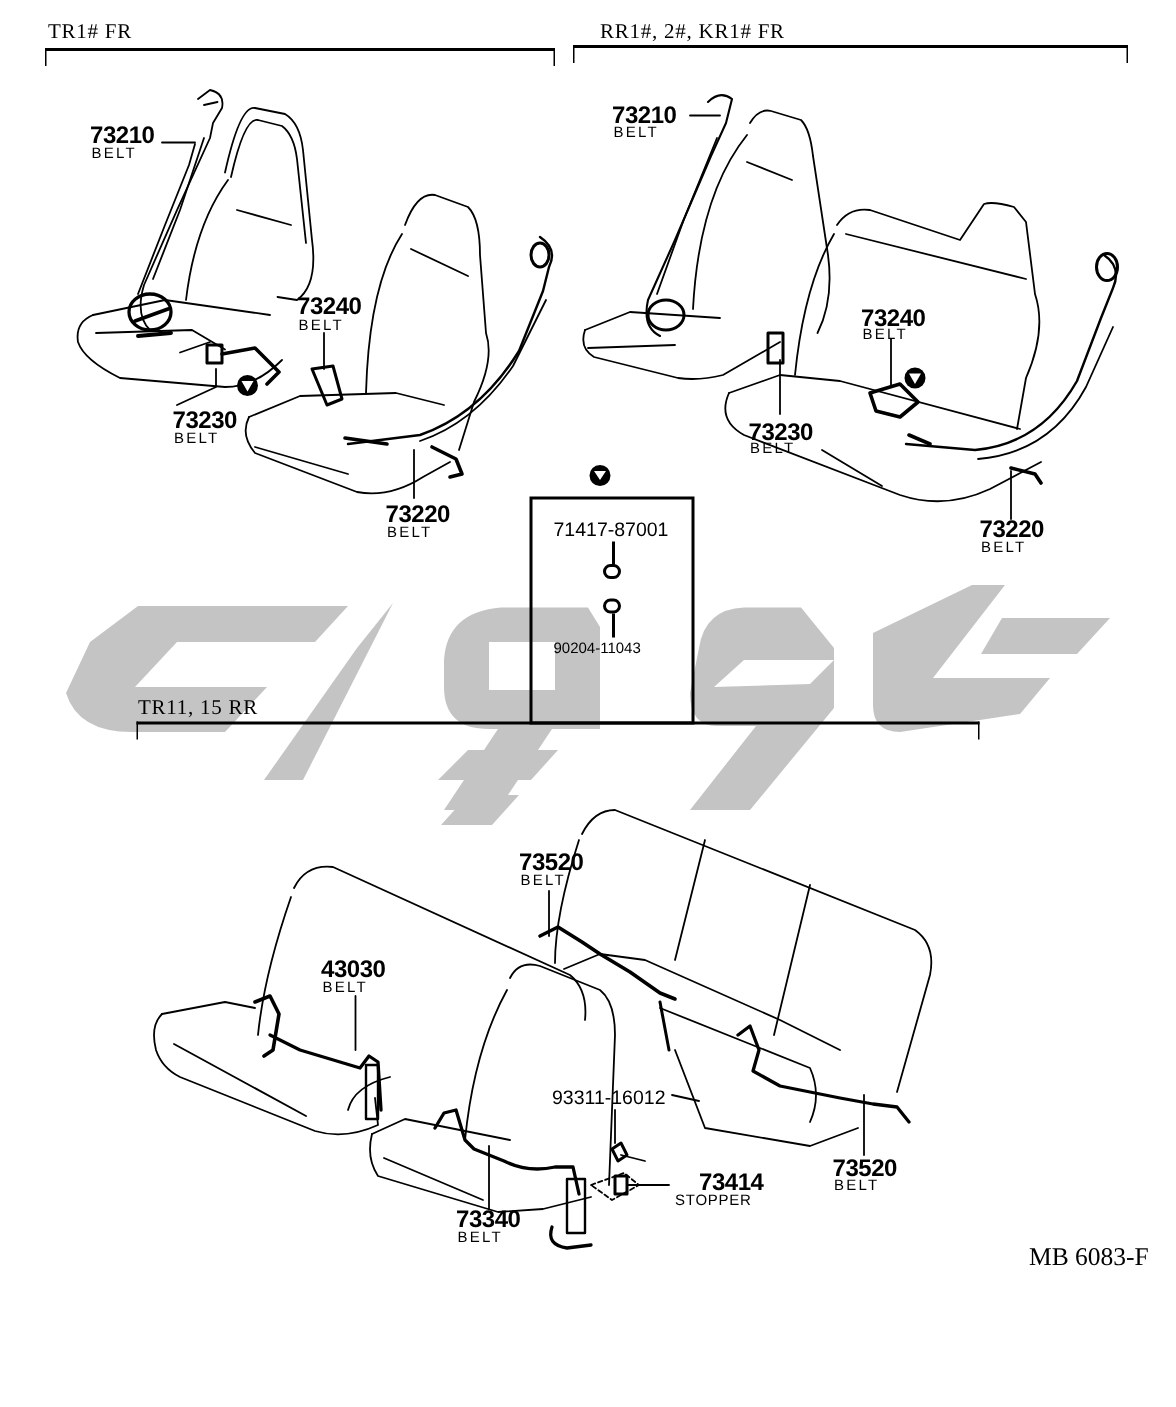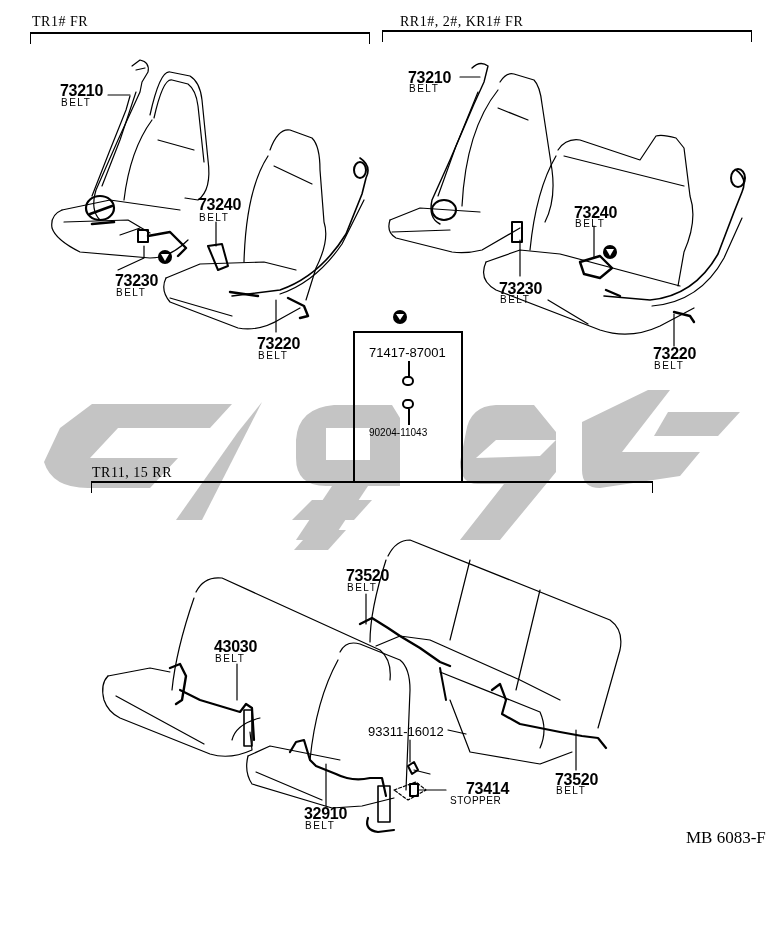--- a/index.html
+++ b/index.html
@@ -225,18 +225,18 @@
 <div class="abs section-title" style="left:92px;top:465px;text-align:right;">TR11, 15 RR</div>
 <div class="bracket" style="left:91px;top:481px;width:560px;"></div>
 
 <div class="pn" style="left:346px;top:568px;">73520</div>
 <div class="pl" style="left:347px;top:583px;">BELT</div>
 <div class="pn" style="left:214px;top:639px;">43030</div>
 <div class="pl" style="left:215px;top:654px;">BELT</div>
 <div class="pn2" style="left:368px;top:725px;">93311-16012</div>
 <div class="pn" style="left:450px;top:781px;margin-left:16px;">73414</div>
 <div class="pl" style="left:450px;top:796px;letter-spacing:0.5px;">STOPPER</div>
-<div class="pn" style="left:304px;top:806px;">32910</div>
+<div class="pn" style="left:304px;top:806px;">73340</div>
 <div class="pl" style="left:305px;top:821px;">BELT</div>
 <div class="pn" style="left:555px;top:772px;">73520</div>
 <div class="pl" style="left:556px;top:786px;">BELT</div>
 
 <div class="abs" style="left:686px;top:828px;font-size:17px;">MB 6083-F</div>
 
 </body></html>

